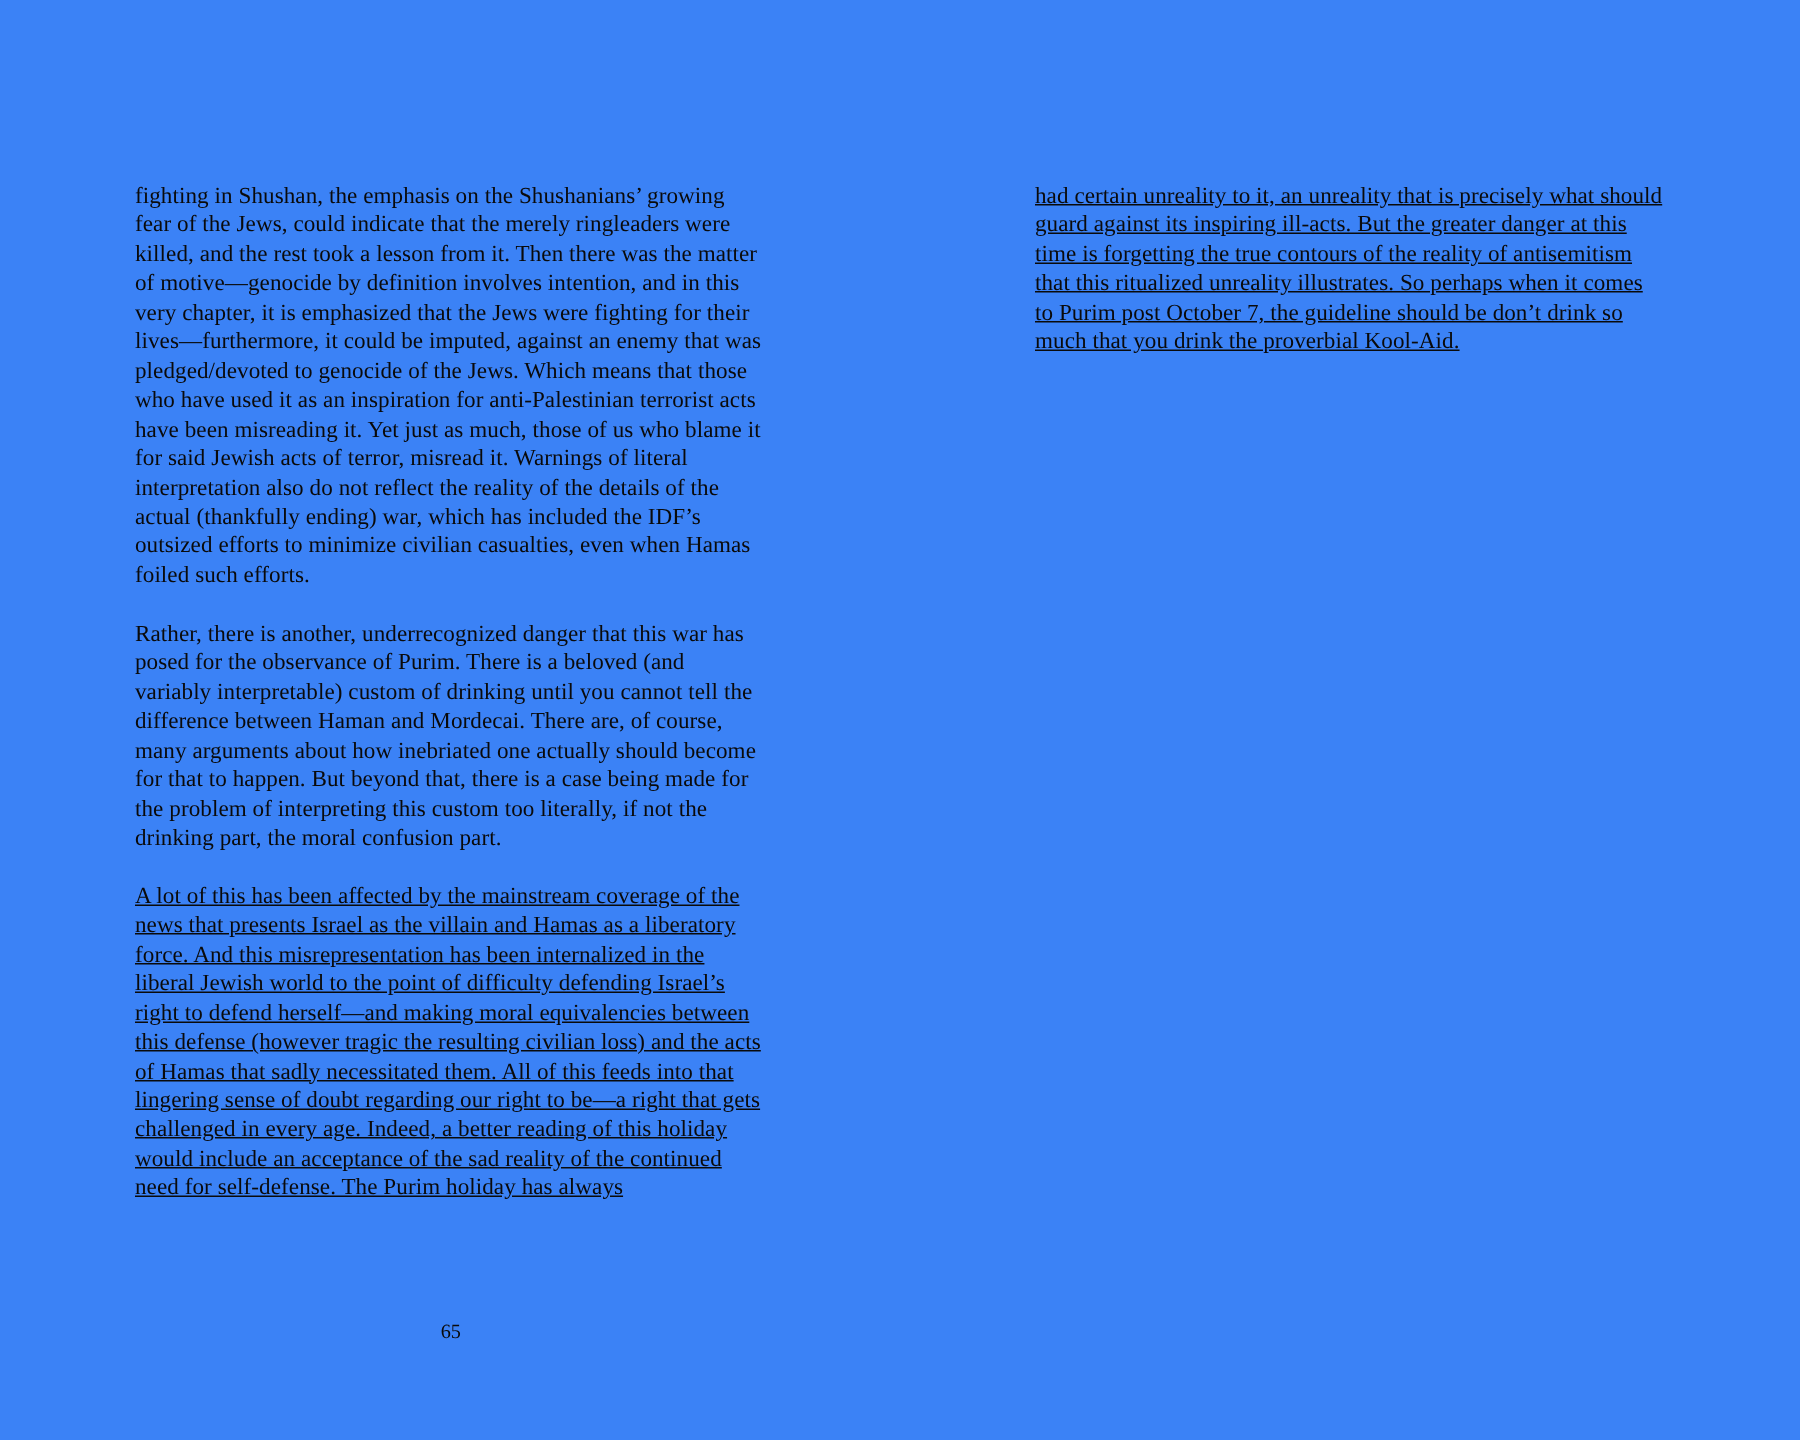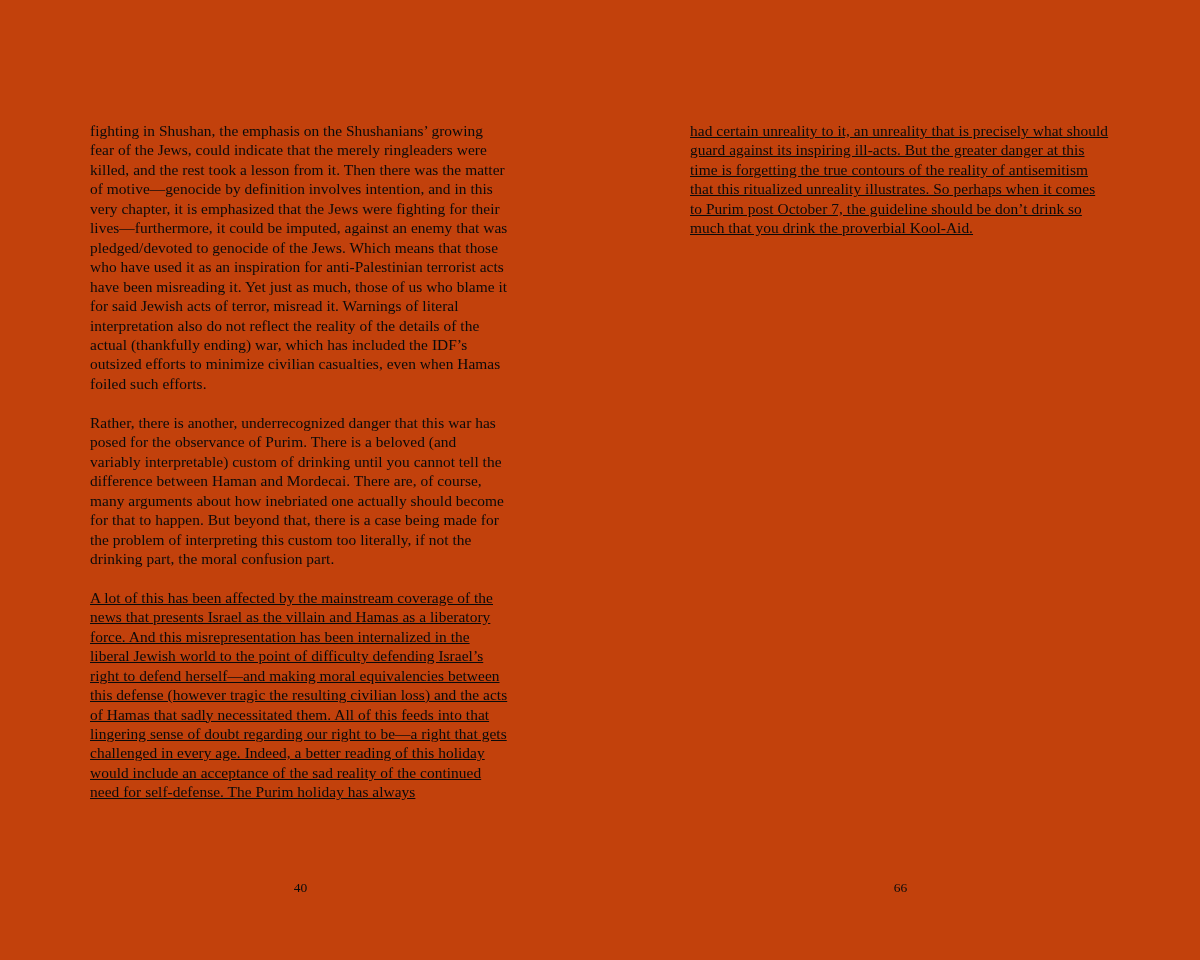--- a/index.html
+++ b/index.html
@@ -11,21 +11,21 @@
     width: 1200px;
     height: 960px;
     overflow: hidden;
     font-family: "Liberation Serif", "DejaVu Serif", serif;
     color: #0a0a0a;
   }
   .spread {
     display: flex;
     width: 1200px;
     height: 960px;
-    background: #c2410c;
+    background: #3b82f6;
   }
   .page {
     position: relative;
     width: 600px;
     height: 960px;
     box-sizing: border-box;
   }
   .text-block {
     position: absolute;
     top: 121px;
@@ -58,23 +58,22 @@
 <body>
 
 <div class="spread">
 
   <section class="page">
     <div class="text-block">
       <p>fighting in Shushan, the emphasis on the Shushanians’ growing fear of the Jews, could indicate that the merely ringleaders were killed, and the rest took a lesson from it. Then there was the matter of motive—genocide by definition involves intention, and in this very chapter, it is emphasized that the Jews were fighting for their lives—furthermore, it could be imputed, against an enemy that was pledged/devoted to genocide of the Jews. Which means that those who have used it as an inspiration for anti-Palestinian terrorist acts have been misreading it. Yet just as much, those of us who blame it for said Jewish acts of terror, misread it. Warnings of literal interpretation also do not reflect the reality of the details of the actual (thankfully ending) war, which has included the IDF’s outsized efforts to minimize civilian casualties, even when Hamas foiled such efforts.</p>
       <p>Rather, there is another, underrecognized danger that this war has posed for the observance of Purim. There is a beloved (and variably interpretable) custom of drinking until you cannot tell the difference between Haman and Mordecai. There are, of course, many arguments about how inebriated one actually should become for that to happen. But beyond that, there is a case being made for the problem of interpreting this custom too literally, if not the drinking part, the moral confusion part.</p>
       <p>A lot of this has been affected by the mainstream coverage of the news that presents Israel as the villain and Hamas as a liberatory force. And this misrepresentation has been internalized in the liberal Jewish world to the point of difficulty defending Israel’s right to defend herself—and making moral equivalencies between this defense (however tragic the resulting civilian loss) and the acts of Hamas that sadly necessitated them. All of this feeds into that lingering sense of doubt regarding our right to be—a right that gets challenged in every age. Indeed, a better reading of this holiday would include an acceptance of the sad reality of the continued need for self-defense. The Purim holiday has always</p>
     </div>
-    <div class="page-number">40</div>
+    <div class="page-number">65</div>
   </section>
 
   <section class="page">
     <div class="text-block">
       <p>had certain unreality to it, an unreality that is precisely what should guard against its inspiring ill-acts. But the greater danger at this time is forgetting the true contours of the reality of antisemitism that this ritualized unreality illustrates. So perhaps when it comes to Purim post October 7, the guideline should be don’t drink so much that you drink the proverbial Kool-Aid.</p>
     </div>
-    <div class="page-number">66</div>
   </section>
 
 </div>
 
 </body></html>

